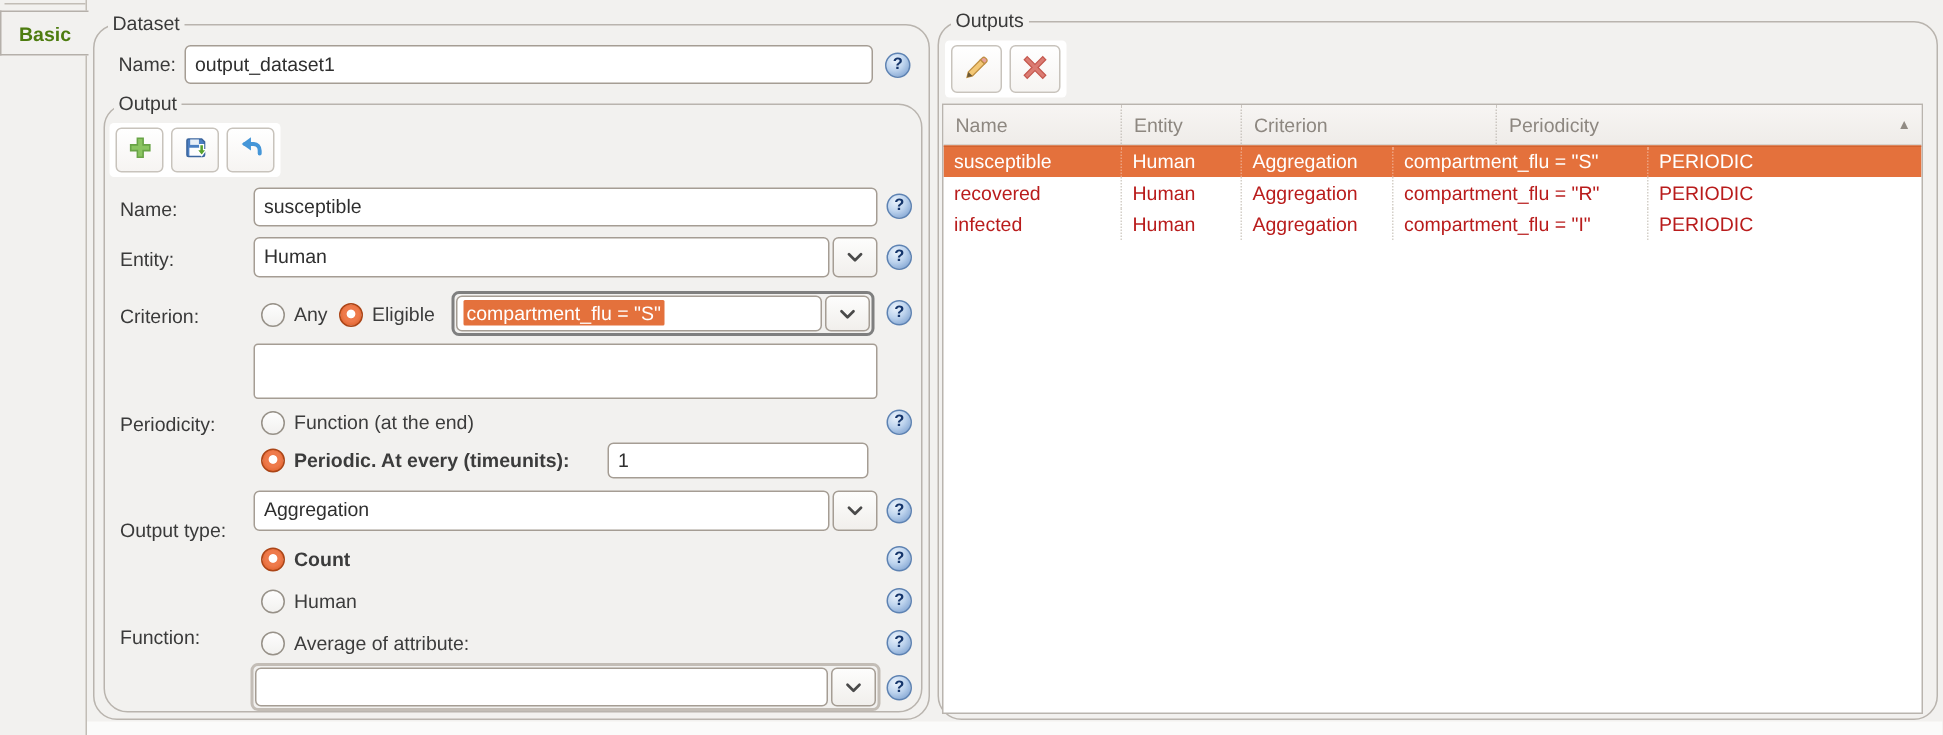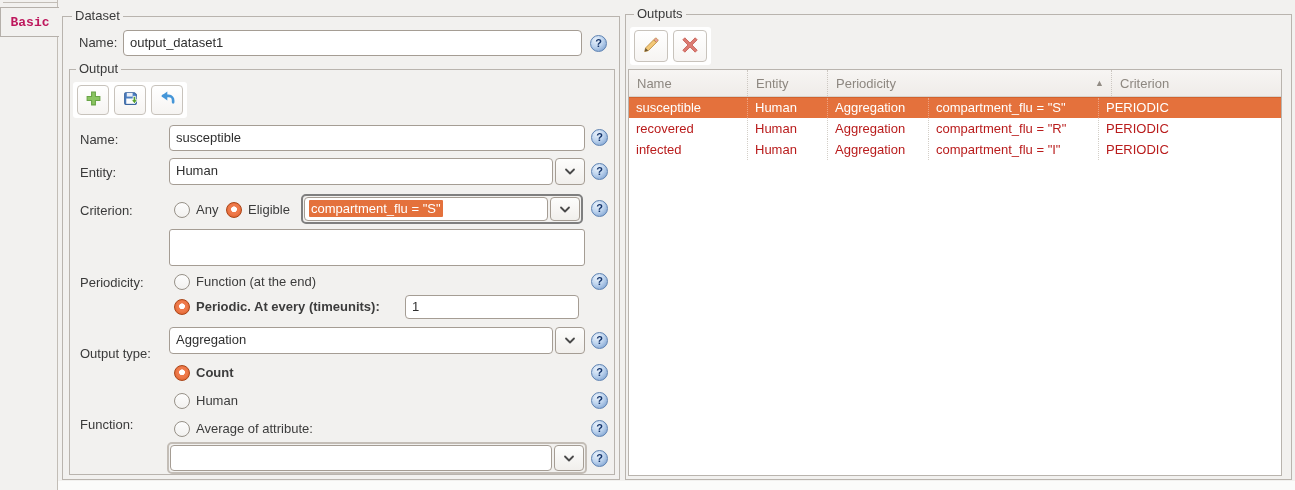--- a/index.html
+++ b/index.html
@@ -10,25 +10,25 @@
     -webkit-font-smoothing:antialiased;
   }
   .abs{position:absolute;}
   
   .nb-vline{left:57px;top:0;width:0;height:490px;border-left:1px solid #c2bdb6;}
   .nb-topline{left:3px;top:2px;width:54px;height:0;border-top:1px solid #c2bdb6;}
   .tab-basic{
     left:0;top:7px;width:58px;height:28px;z-index:3;
     background:#f2f1ef;border:1px solid #b5b0aa;border-right:none;
     display:flex;align-items:center;justify-content:center;
-    font-weight:bold;color:#be185d;font-family:Liberation Mono, monospace;
+    font-weight:bold;color:#4d7c0f;
   }
   .bottom-strip{left:58px;top:481px;width:1237px;height:9px;background:#fbfbfa;}
   
-  .grp{position:absolute;border:1px solid #b9b4ae;border-radius:0;}
+  .grp{position:absolute;border:1px solid #b9b4ae;border-radius:16px;}
   .grp-lbl{position:absolute;top:-9px;background:#f2f1ef;padding:0 3px;color:#3a3a3a;line-height:16px;}
   
   .entry{
     position:absolute;background:#fff;border:1px solid #a59d94;border-radius:4px;
     line-height:24px;padding:0 6px;color:#2f2f2f;white-space:nowrap;overflow:hidden;
     box-sizing:border-box;
   }
   .tarea{position:absolute;background:#fff;border:1px solid #a59d94;border-radius:3px;box-sizing:border-box;}
   .combo{position:absolute;display:flex;gap:2px;box-sizing:border-box;}
   .combo .c-entry{
@@ -236,27 +236,27 @@
   </div>
 
   <div class="tbl" style="left:2px;top:54px;width:654px;height:407px;">
     <div class="thead">
       <div class="th w1">
           <span>Name</span>
         </div>
       <div class="th w2">
           <span>Entity</span>
         </div>
+      <div class="th w4">
+          <span>Criterion</span>
+        </div>
       <div class="th w5">
         <span>Periodicity</span>
         <span class="sort">▲</span>
       </div>
-      <div class="th w4">
-          <span>Criterion</span>
-        </div>
     </div>
 
     <div class="trow selected">
       <div class="td w1">susceptible</div>
       <div class="td w2">Human</div>
       <div class="td w3">Aggregation</div>
       <div class="td w4">compartment_flu = "S"</div>
       <div class="td w5">PERIODIC</div>
     </div>
     <div class="trow">

